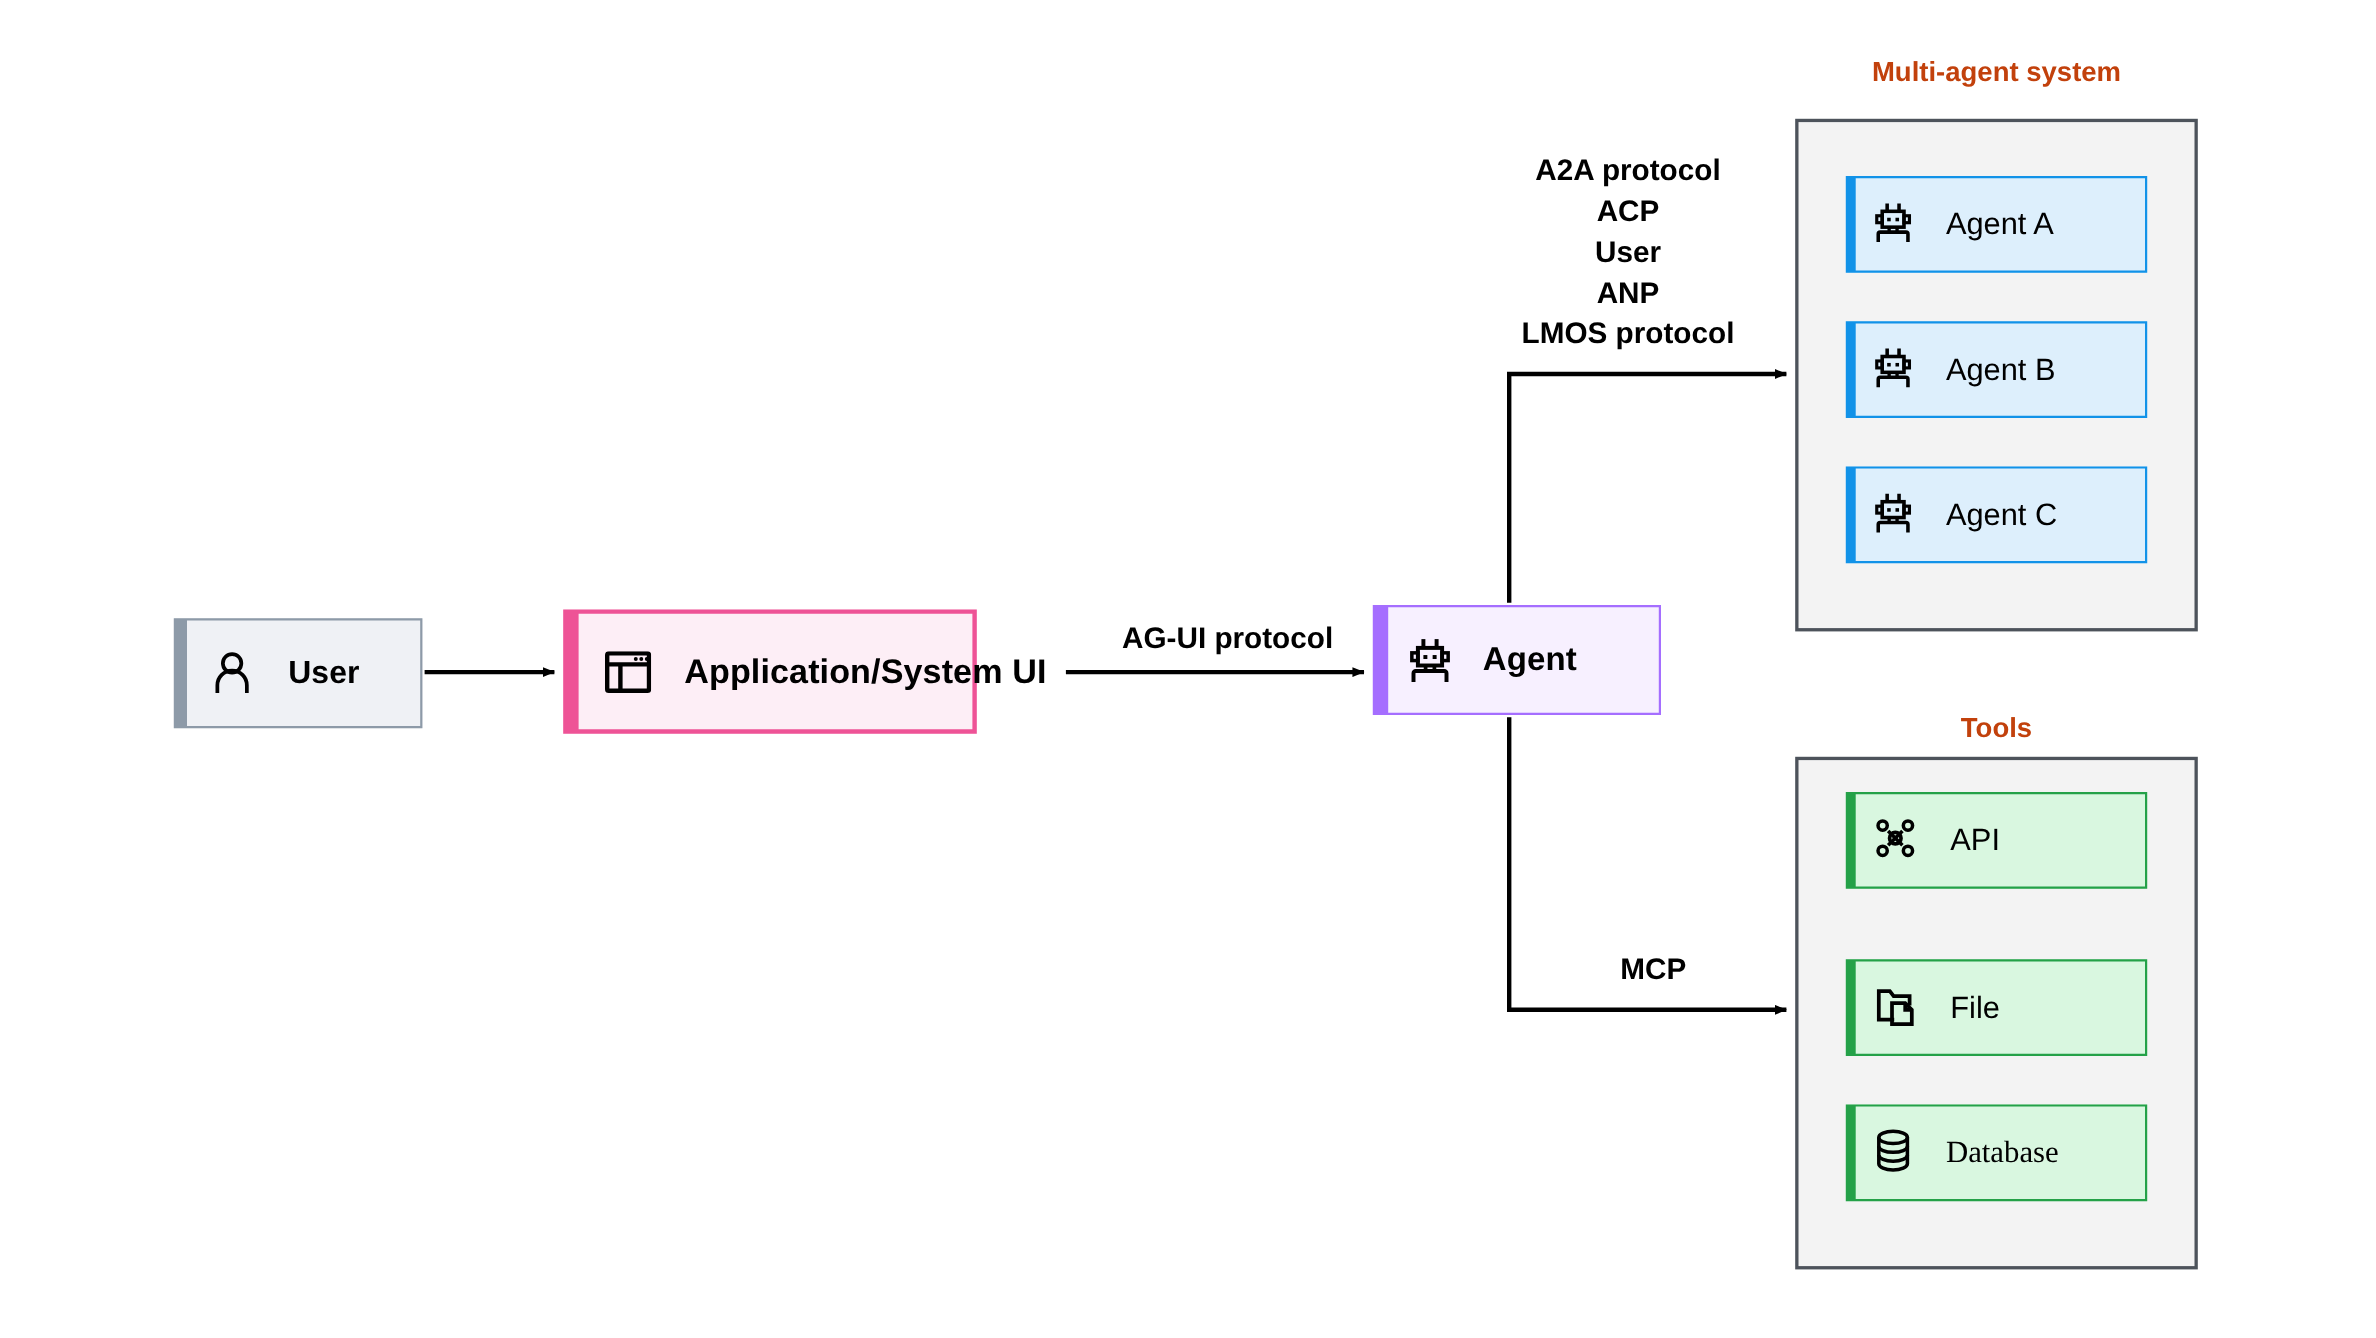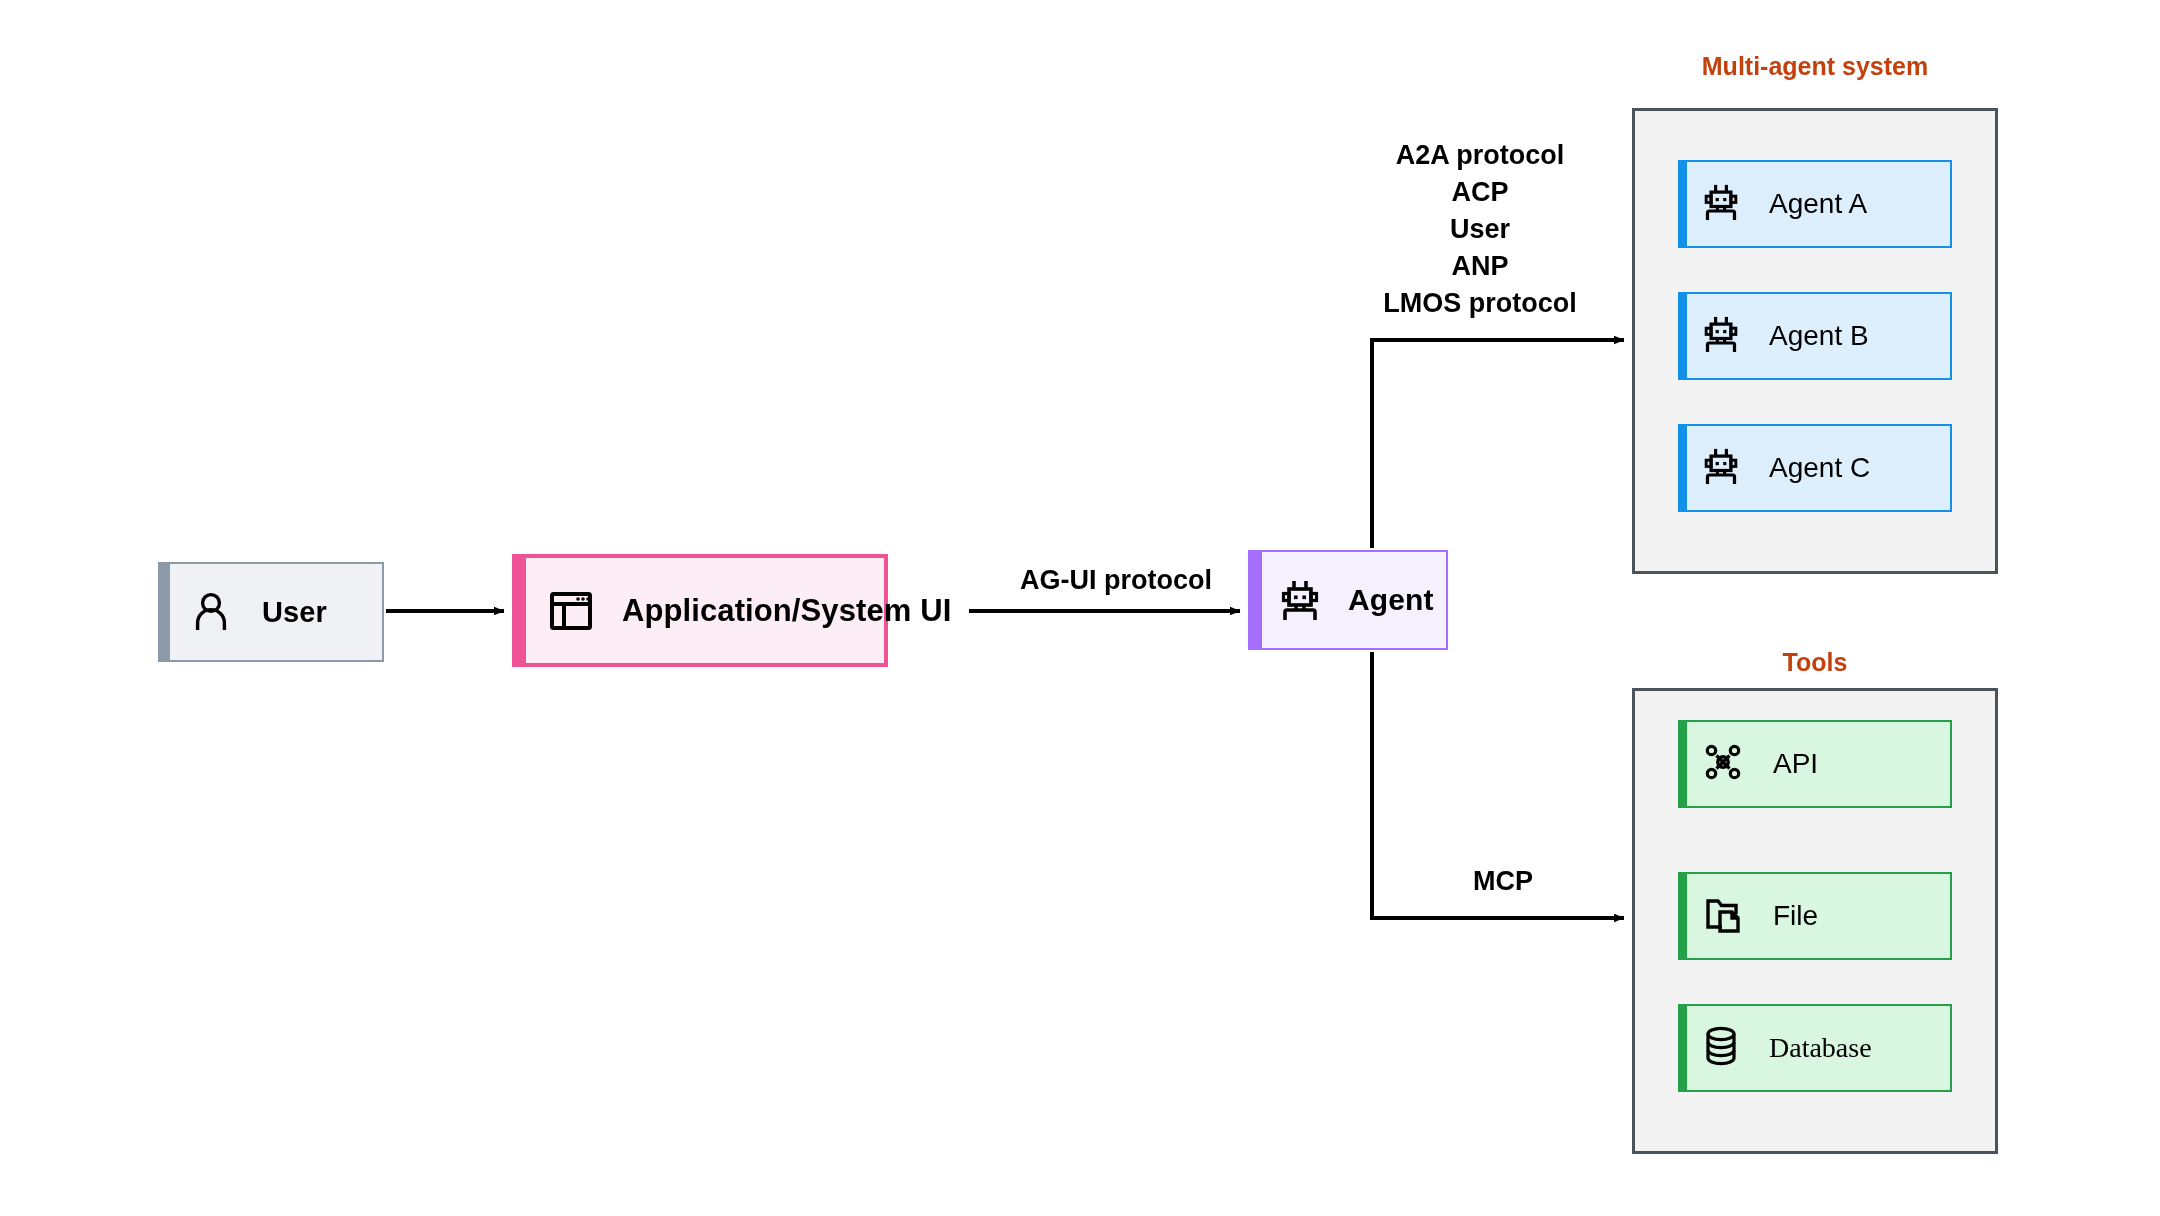--- a/index.html
+++ b/index.html
@@ -62,21 +62,21 @@
     background: #fdeef6;
     border: 4px solid #ee5396;
     border-left: 14px solid #ee5396;
     padding-left: 24px;
   }
   .node-appui .node-label { font-size: 31px; margin-left: 30px; }
 
   
   .node-agent {
     left: 1248px; top: 550px;
-    width: 200px; height: 100px;
+    width: 262px; height: 100px;
     background: #f7f0ff;
     border: 2px solid #a56eff;
     border-left: 14px solid #a56eff;
     padding-left: 18px;
   }
   .node-agent .node-label { font-size: 30px; margin-left: 28px; }
 
   
   .group {
     position: absolute;

